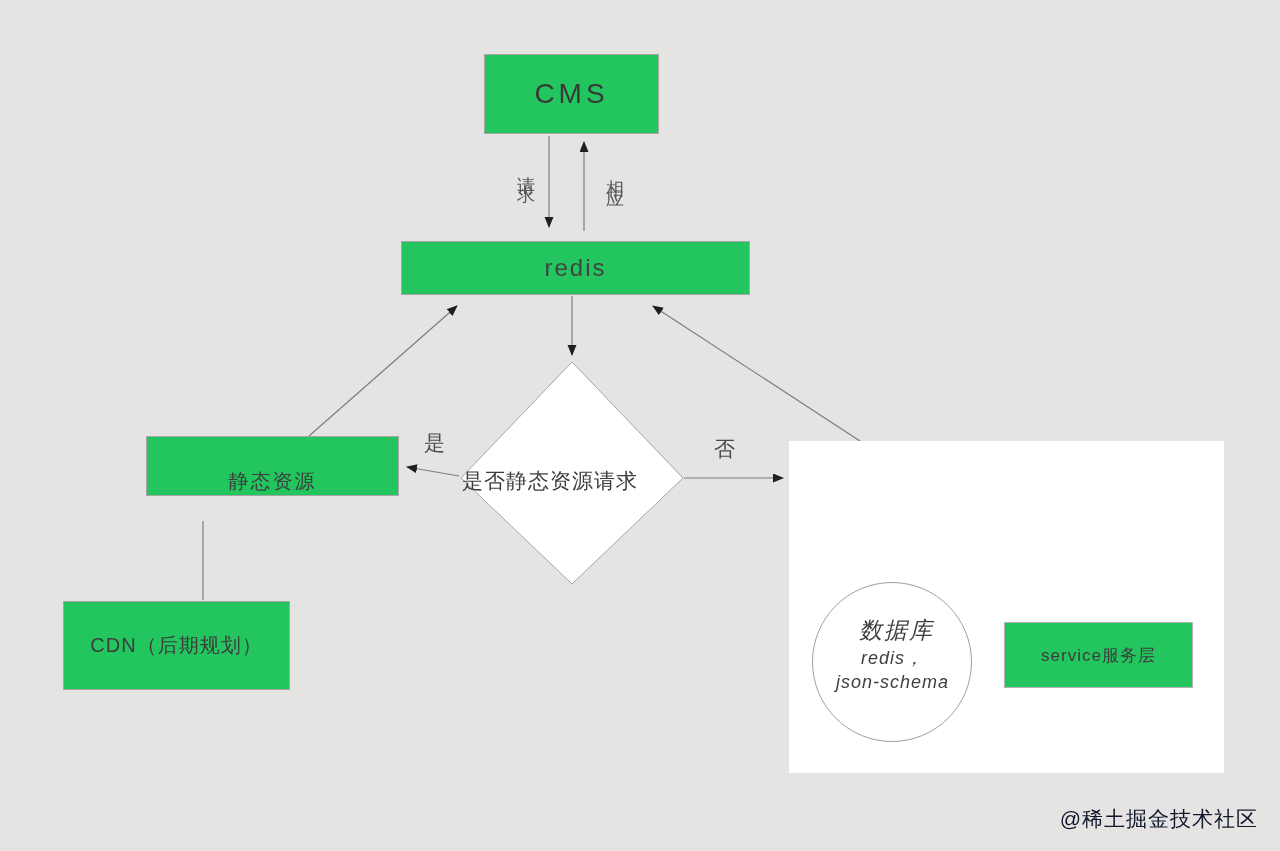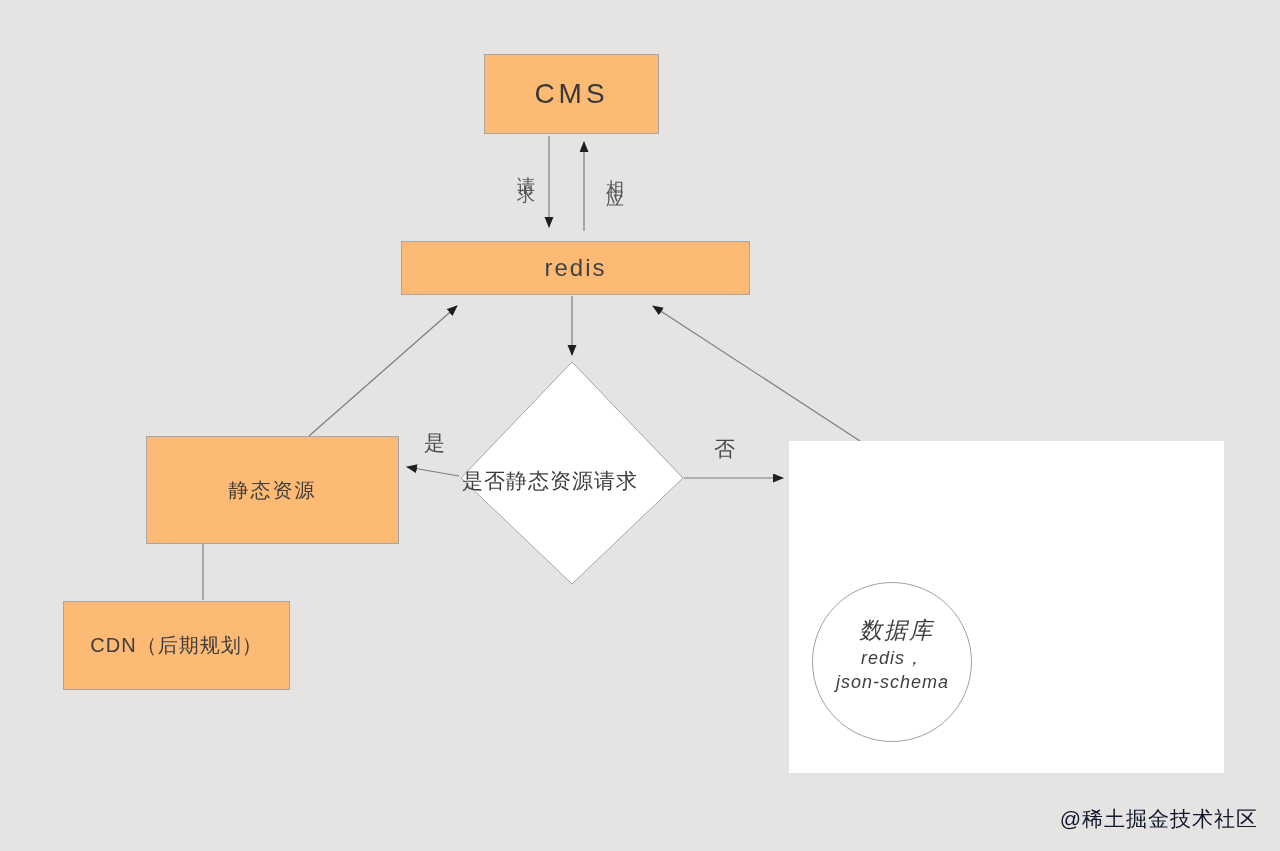--- a/index.html
+++ b/index.html
@@ -17,32 +17,32 @@
   }
   svg.connectors {
     position: absolute;
     left: 0; top: 0;
     width: 1280px;
     height: 851px;
     pointer-events: none;
   }
   .box {
     position: absolute;
-    background: #fdba74;
+    background: #22c55e;
     border: 1px solid #a6a6a6;
     display: flex;
     align-items: center;
     justify-content: center;
     color: #3d3d3d;
     box-sizing: border-box;
     white-space: nowrap;
   }
   .cms-box      { left: 484px; top: 54px;  width: 175px; height: 80px; font-size: 28px; letter-spacing: 4px; color: #383838; }
   .nginx-box    { left: 401px; top: 241px; width: 349px; height: 54px; font-size: 24px; letter-spacing: 2px; color: #424242; }
-  .static-box   { left: 146px; top: 436px; width: 253px; height: 108px; font-size: 20px; letter-spacing: 2px; }
+  .static-box   { left: 146px; top: 436px; width: 253px; height: 60px; font-size: 20px; letter-spacing: 2px; align-items: flex-end; }
   .cdn-box      { left: 63px;  top: 601px; width: 227px; height: 89px; font-size: 20px; letter-spacing: 1px; }
   .container-box{ left: 789px; top: 441px; width: 435px; height: 332px; background: #ffffff; border: none; }
   .nodesrv-box  { left: 861px; top: 473px; width: 301px; height: 93px; font-size: 25px; letter-spacing: 3px; border-color: #b3b3b3; }
   .service-box  { left: 1004px; top: 622px; width: 189px; height: 66px; font-size: 17px; letter-spacing: 1px; border-color: #b3b3b3; }
   .db-circle {
     position: absolute;
     left: 812px; top: 582px;
     width: 160px; height: 160px;
     border-radius: 50%;
     background: #ffffff;
@@ -146,20 +146,23 @@
 
 
   <div class="db-circle">
     <div class="db-inner">
       <div class="db-title">数据库</div>
       <div class="db-sub">redis，</div>
       <div class="db-sub">json-schema</div>
     </div>
   </div>
 
+  <div class="box service-box">
+    <span>service服务层</span>
+  </div>
 
   <div class="diamond-label">是否静态资源请求</div>
 
   <div class="v-label req-label">请求</div>
   <div class="v-label resp-label">相应</div>
   <div class="branch-label yes-label">是</div>
   <div class="branch-label no-label">否</div>
 
   <div class="watermark">@稀土掘金技术社区</div>
 

